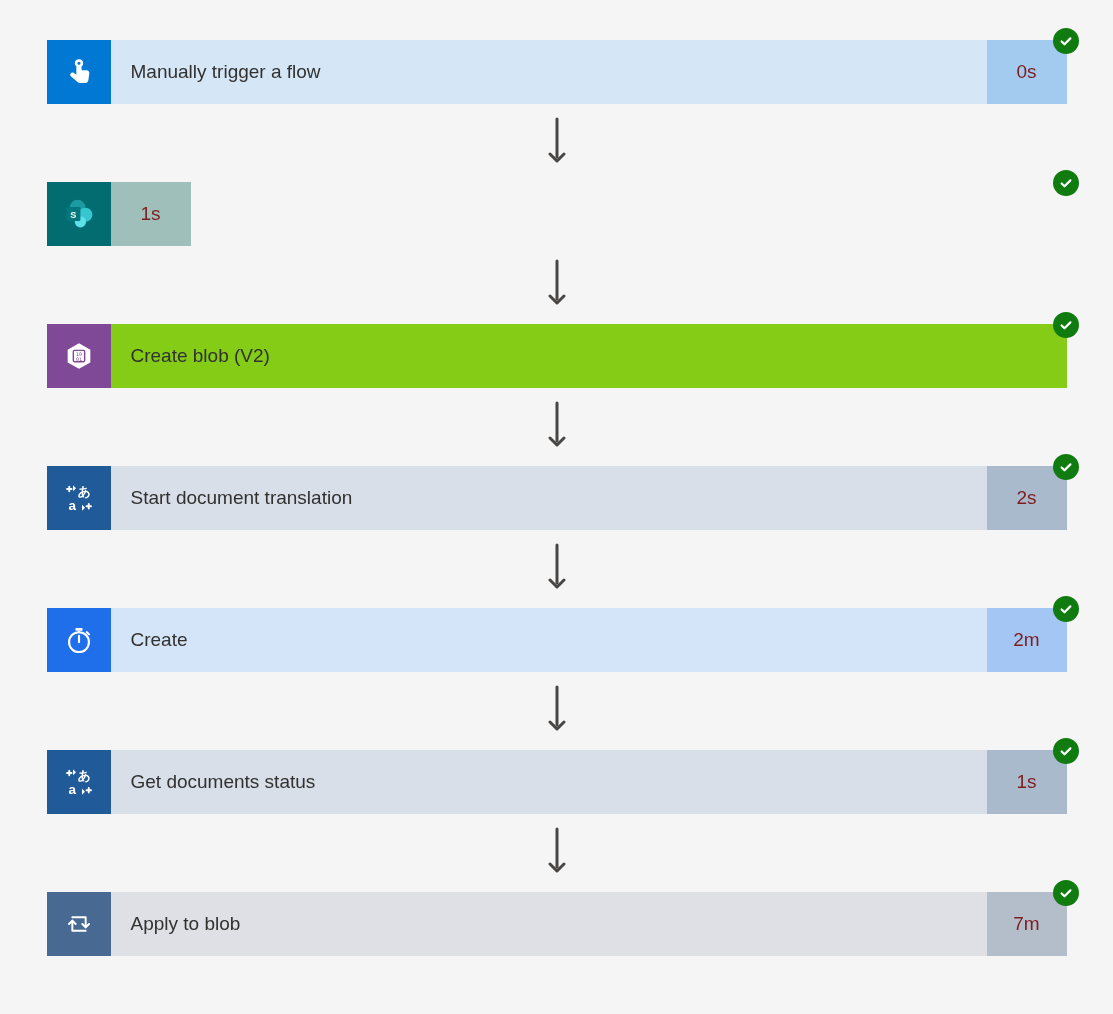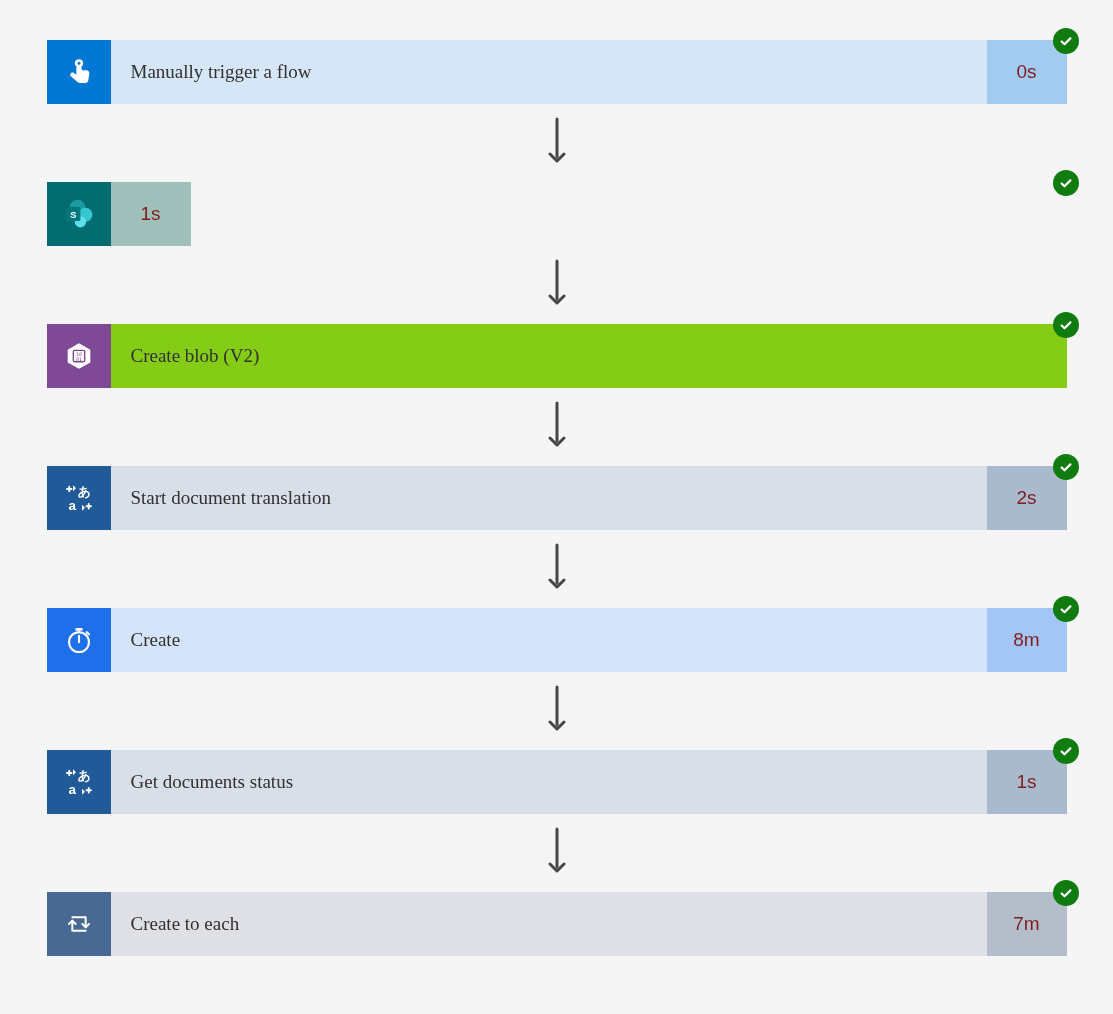--- a/index.html
+++ b/index.html
@@ -27,21 +27,20 @@
     align-items: center;
     justify-content: center;
   }
   .step .label-box {
     flex: 1 1 auto;
     display: flex;
     align-items: center;
     padding: 0 20px;
     font-size: 19px;
     color: #323130;
-    font-family: Liberation Serif, serif;
   }
   .step .time-box {
     width: 80px;
     flex: 0 0 80px;
     display: flex;
     align-items: center;
     justify-content: center;
     font-size: 19px;
     color: #7f1d1d;
   }
@@ -179,21 +178,21 @@
   <div class="icon-box" style="background:#1f6feb">
     <svg width="34" height="34" viewBox="0 0 48 48">
       <circle cx="24" cy="27" r="14" fill="none" stroke="#fff" stroke-width="3"></circle>
       <rect x="19" y="7" width="10" height="4" rx="1" fill="#fff"></rect>
       <line x1="24" y1="11" x2="24" y2="14" stroke="#fff" stroke-width="3"></line>
       <line x1="24" y1="27" x2="24" y2="18" stroke="#fff" stroke-width="3" stroke-linecap="round"></line>
       <line x1="35" y1="13" x2="38" y2="16" stroke="#fff" stroke-width="3" stroke-linecap="round"></line>
     </svg>
   </div>
   <div class="label-box" style="background:#d5e5f9">Create</div>
-  <div class="time-box" style="background:#a4c6f4">8m</div>
+  <div class="time-box" style="background:#a4c6f4">2m</div>
   <div class="status">
     <svg width="14" height="14" viewBox="0 0 16 16">
         <path d="M3 8.5 L6.3 11.8 L13 5" stroke="#fff" stroke-width="2.5" fill="none" stroke-linecap="round" stroke-linejoin="round"></path>
       </svg>
   </div>
 </div>
 
 <div class="arrow">
   <svg width="18" height="48" viewBox="0 0 18 48">
       <line x1="9" y1="2" x2="9" y2="40" stroke="#484644" stroke-width="3" stroke-linecap="round"></line>
@@ -234,20 +233,20 @@
   <div class="icon-box" style="background:#486991">
     <svg width="32" height="32" viewBox="0 0 48 48">
       <g fill="none" stroke="#fff" stroke-width="3" stroke-linecap="round" stroke-linejoin="round">
         <path d="M14 14 L34 14 L34 29"></path>
         <path d="M29 24 L34 29 L39 24"></path>
         <path d="M34 34 L14 34 L14 19"></path>
         <path d="M9 24 L14 19 L19 24"></path>
       </g>
     </svg>
   </div>
-  <div class="label-box" style="background:#dee0e5">Create to each</div>
+  <div class="label-box" style="background:#dee0e5">Apply to blob</div>
   <div class="time-box" style="background:#b4bdca">7m</div>
   <div class="status">
     <svg width="14" height="14" viewBox="0 0 16 16">
         <path d="M3 8.5 L6.3 11.8 L13 5" stroke="#fff" stroke-width="2.5" fill="none" stroke-linecap="round" stroke-linejoin="round"></path>
       </svg>
   </div>
 </div>
 
 </body></html>

